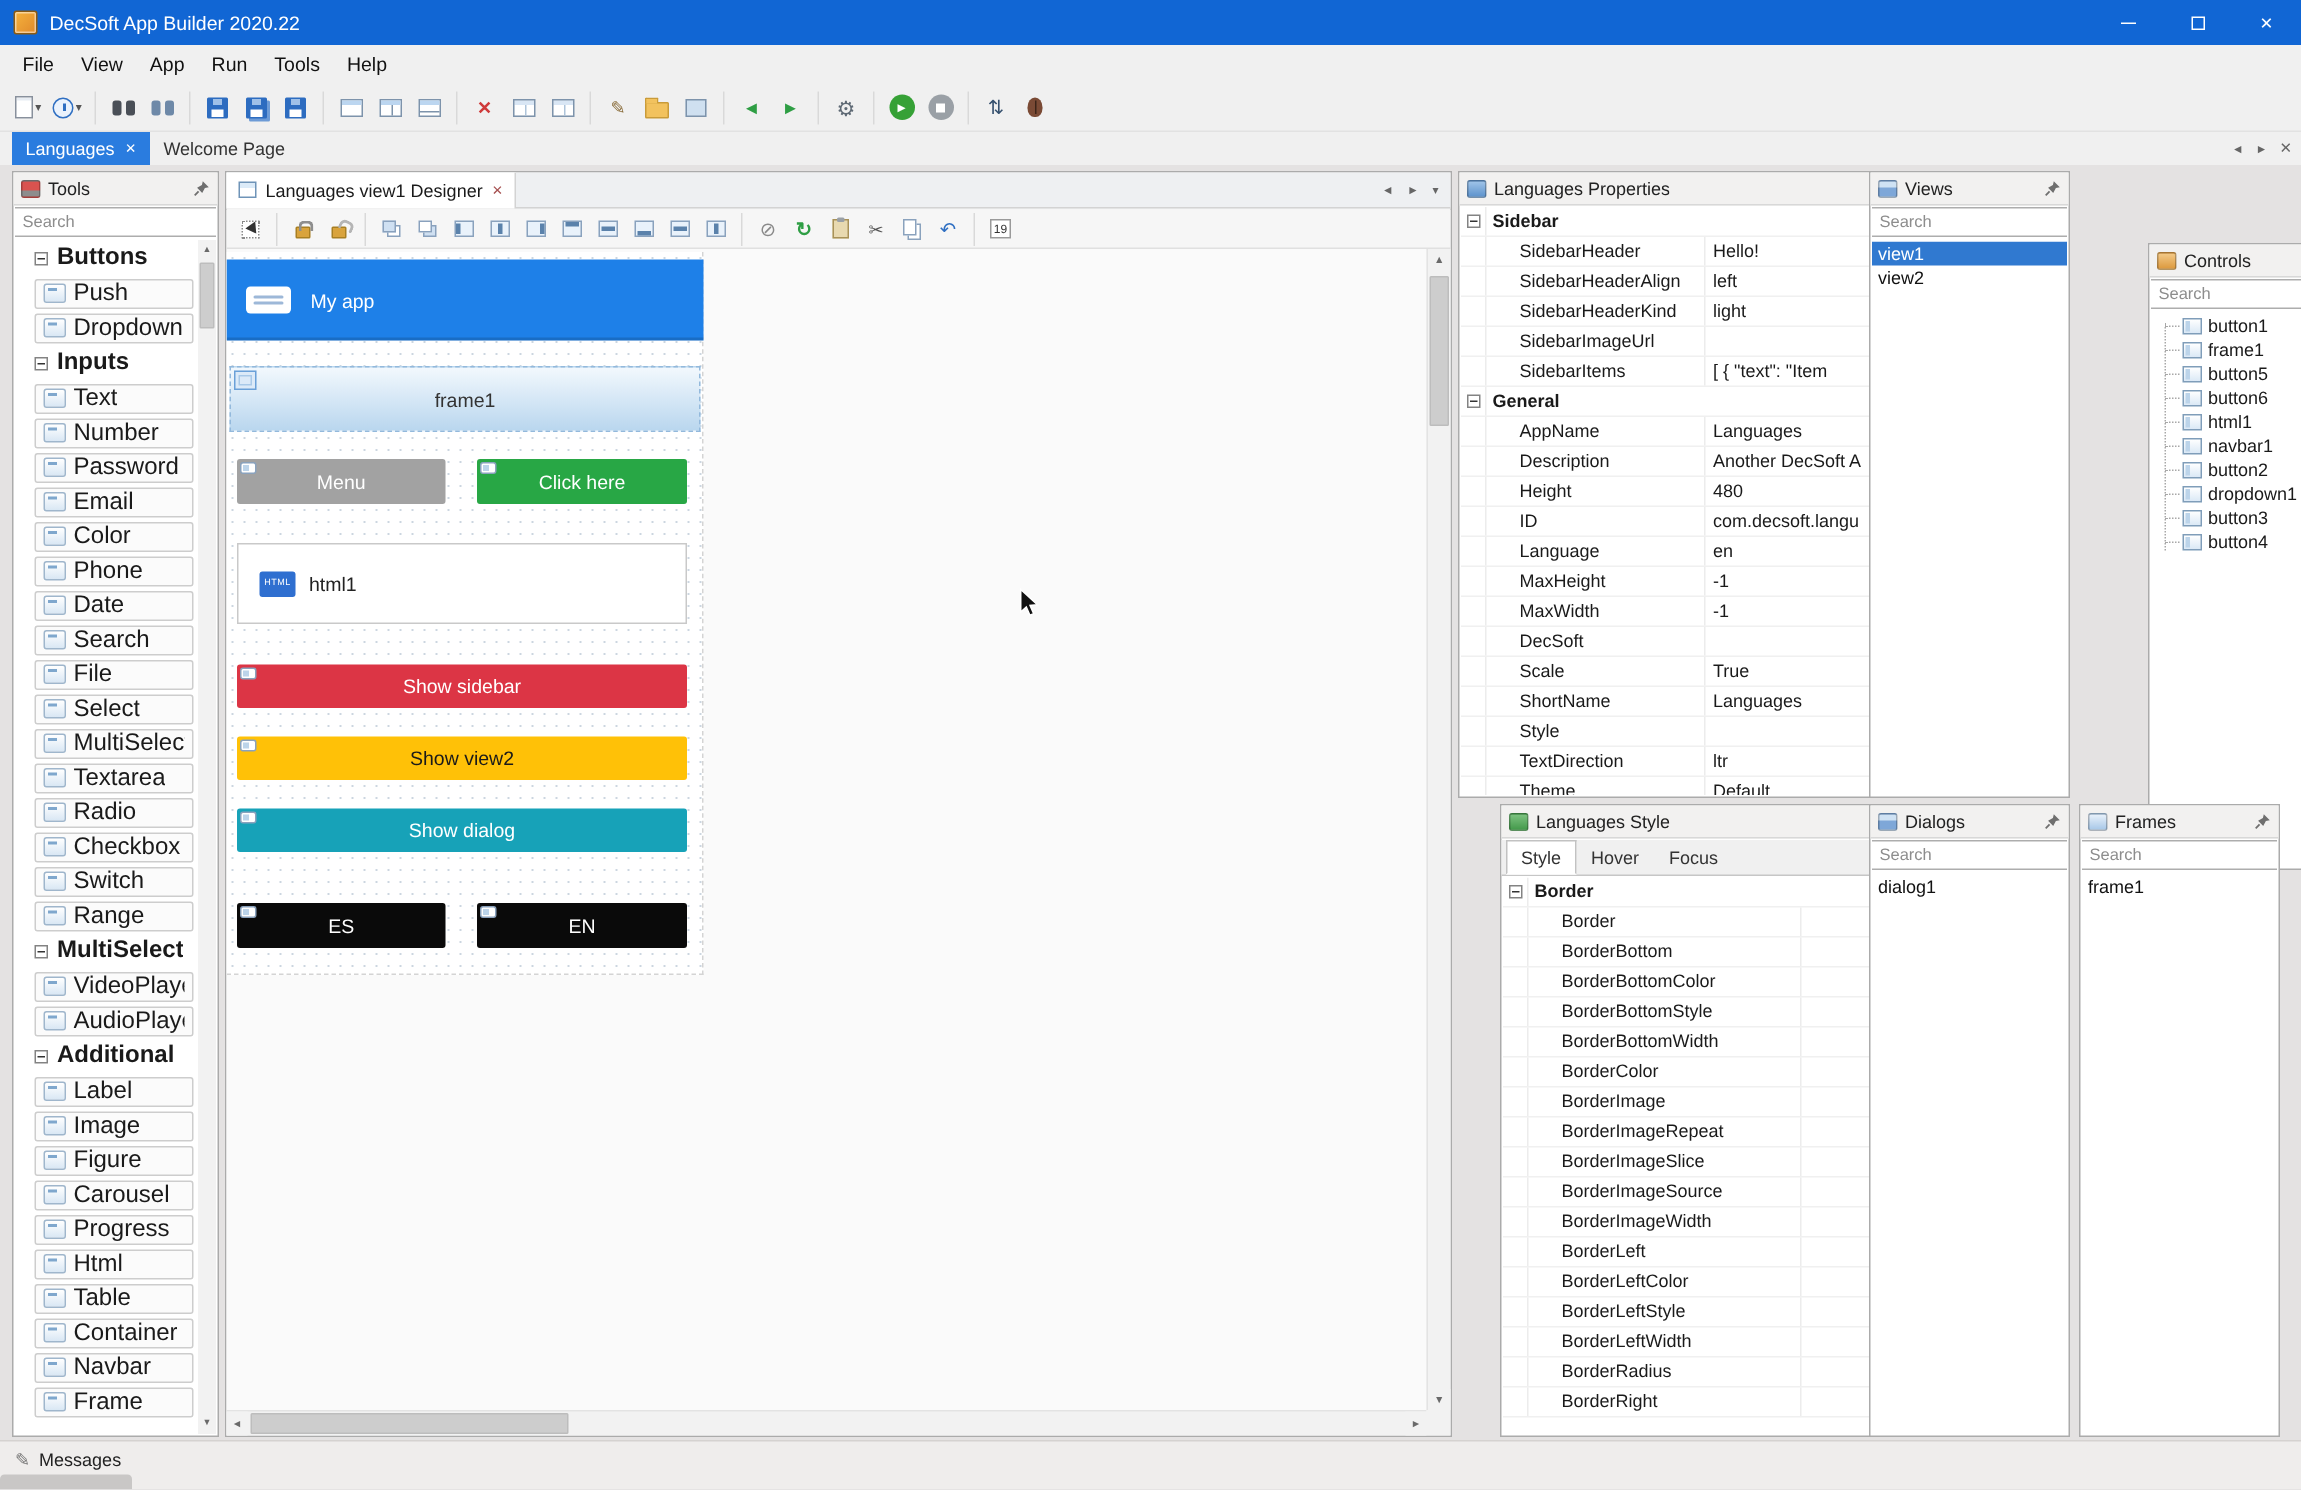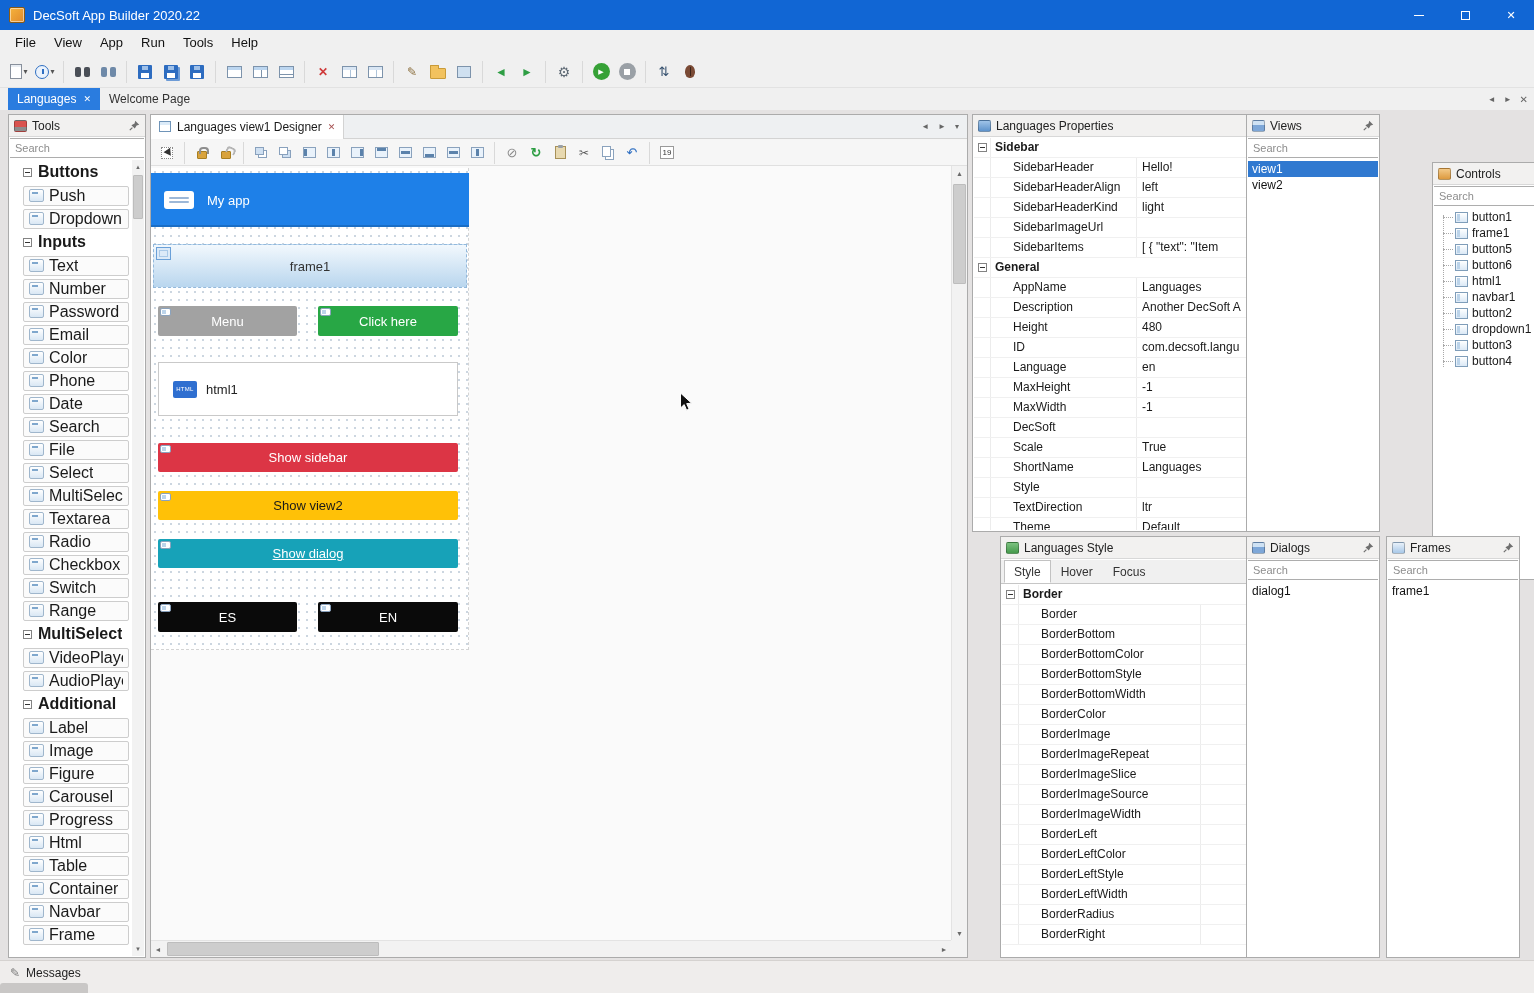--- a/index.html
+++ b/index.html
@@ -148,21 +148,21 @@
   .frame-ico { position:absolute; left:2px; top:2px; width:15px; height:13px; background:#dceaf8; border:1px solid #6aa0d8; }
   .frame-ico::after { content:""; position:absolute; inset:2px; border:1px solid #a9c9e8; }
 
   .cbtn { position:absolute; display:flex; align-items:center; justify-content:center; font-size:13px; border-radius:2px; }
   .cbadge { position:absolute; left:2px; top:2px; width:11px; height:8px; background:#fff; border:1px solid #8aa2bd; border-radius:2px; }
   .cbadge::after { content:""; position:absolute; left:1px; top:1px; width:4px; height:4px; background:#bcd4ea; }
   .b-menu { left:7px; top:138px; width:139px; height:30px; }
   .b-click { left:167px; top:138px; width:140px; height:30px; }
   .b-sidebar { left:7px; top:275px; width:300px; height:29px; }
   .b-view2 { left:7px; top:323px; width:300px; height:29px; }
-  .b-dialog { left:7px; top:371px; width:300px; height:29px;text-decoration:underline; }
+  .b-dialog { left:7px; top:371px; width:300px; height:29px; }
   .b-es { left:7px; top:434px; width:139px; height:30px; }
   .b-en { left:167px; top:434px; width:140px; height:30px; }
 
   .chtml { position:absolute; left:7px; top:194px; width:300px; height:54px; background:#fff; border:1px solid #c9c9c9; display:flex; align-items:center; gap:9px; padding-left:14px; font-size:13px; color:#222; }
   .html-ico { width:24px; height:17px; background:#2f6fd0; border-radius:2px; color:#fff; font-size:6px; display:flex; align-items:center; justify-content:center; letter-spacing:.3px; }
 
   .cursor { position:absolute; left:528px; top:226px; }
 
   
   .props-panel { left:972px; top:114px; width:296px; height:418px; }

